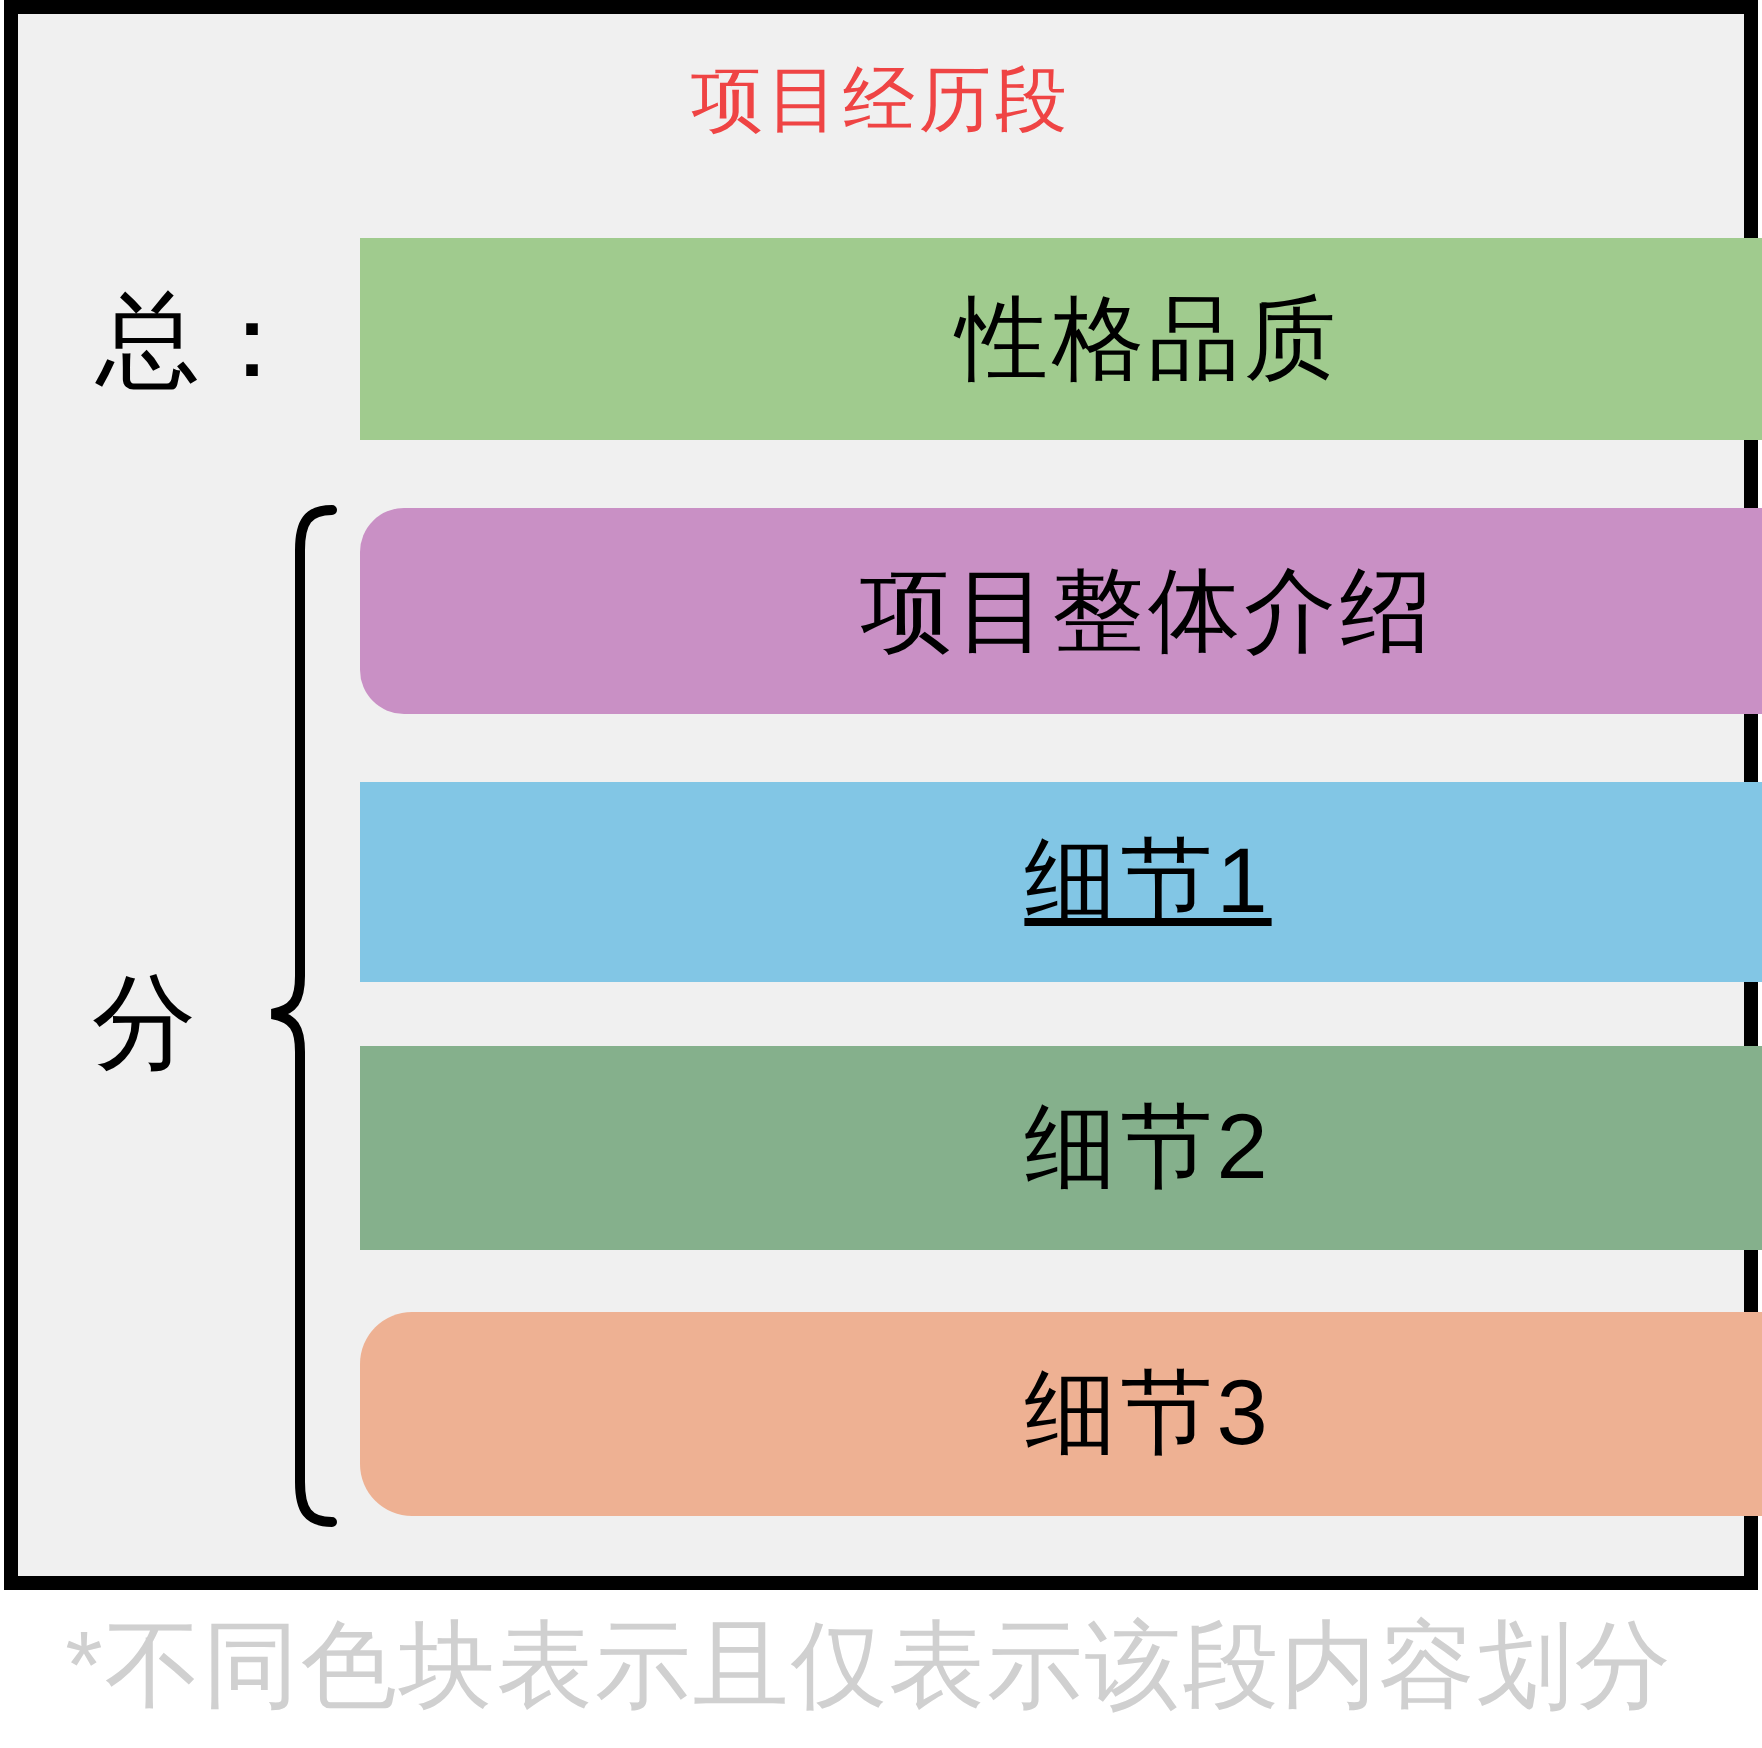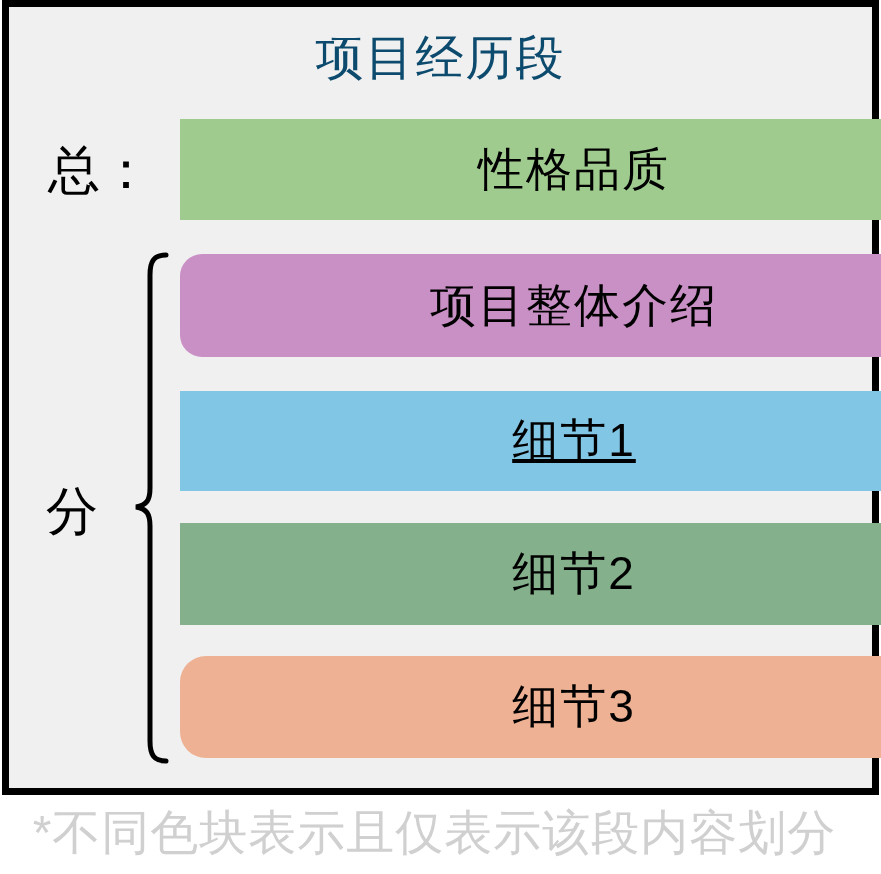--- a/index.html
+++ b/index.html
@@ -21,22 +21,22 @@
     box-sizing: border-box;
     border: 7px solid #000000;
     background: #F0F0F0;
   }
   .title {
     position: absolute;
     left: 2px;
     top: 26px;
     width: 877px;
     text-align: center;
-    font-size: 48px;
-    color: #0c4a6e;
+    font-size: 36px;
+    color: #ef4444;
     letter-spacing: 2px;
     white-space: nowrap;
   }
   .side-label {
     position: absolute;
     font-size: 52px;
     color: #000000;
     white-space: nowrap;
   }
   .label-total { left: 48px; top: 136px; }

